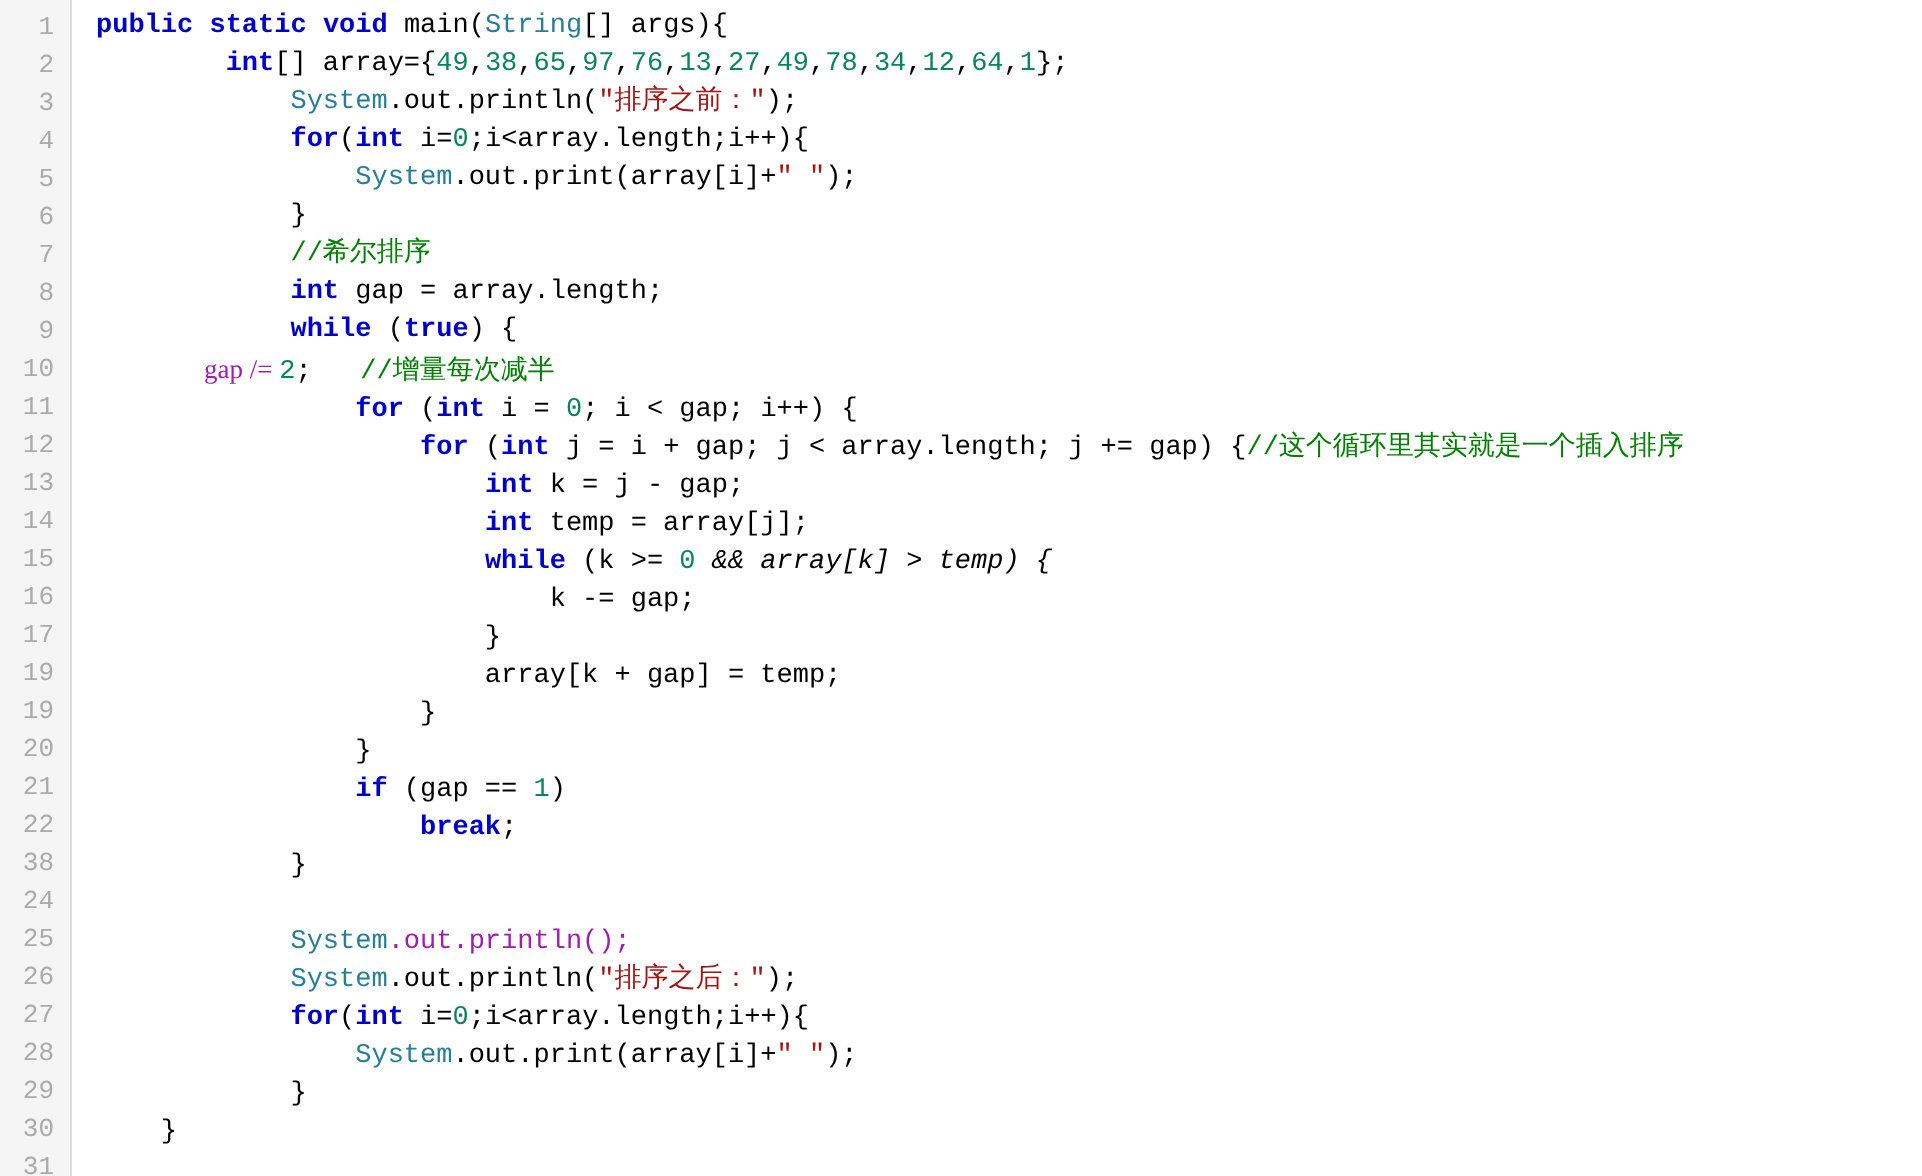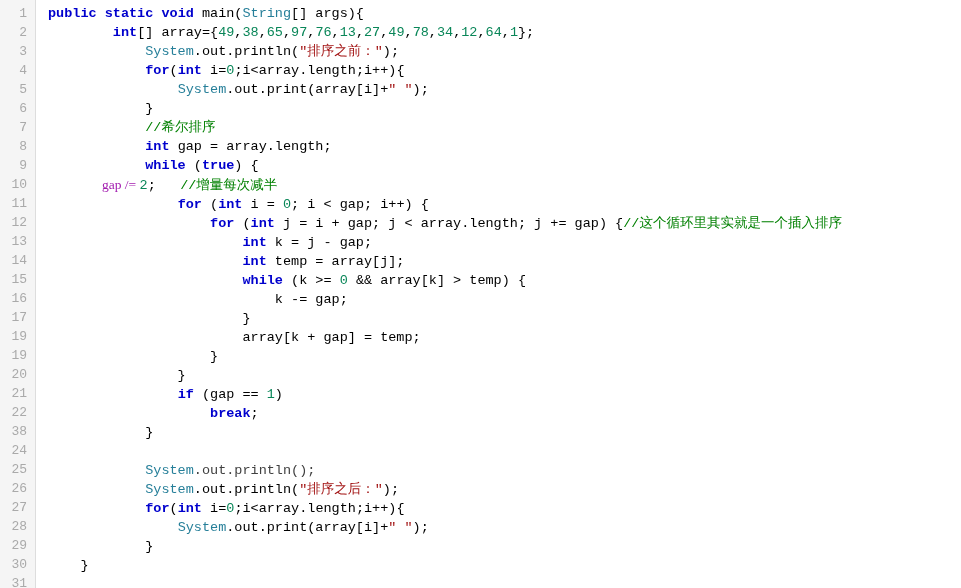--- a/index.html
+++ b/index.html
@@ -89,30 +89,30 @@
       <div class="code-line"><span style="color: rgb(0, 0, 0);">                </span><span style="color: rgb(38, 127, 153);">System</span><span style="color: rgb(0, 0, 0);">.out.print(array[i]+</span><span style="color: rgb(163, 21, 21);">" "</span><span style="color: rgb(0, 0, 0);">);</span></div>
       <div class="code-line"><span style="color: rgb(0, 0, 0);">            }</span></div>
       <div class="code-line"><span style="color: rgb(0, 0, 0);">            </span><span style="color: rgb(0, 128, 0);">//希尔排序</span></div>
       <div class="code-line"><span style="color: rgb(0, 0, 0);">            </span><span style="color: rgb(0, 0, 205); font-weight: bold;">int</span><span style="color: rgb(0, 0, 0);"> gap = array.length;</span></div>
       <div class="code-line"><span style="color: rgb(0, 0, 0);">            </span><span style="color: rgb(0, 0, 205); font-weight: bold;">while</span><span style="color: rgb(0, 0, 0);"> (</span><span style="color: rgb(0, 0, 205); font-weight: bold;">true</span><span style="color: rgb(0, 0, 0);">) {</span></div>
       <div class="code-line"><span style="color: #a21caf; font-family: Liberation Serif, serif;">                gap /= </span><span style="color: rgb(9, 134, 88);">2</span><span style="color: rgb(0, 0, 0);">;   </span><span style="color: rgb(0, 128, 0);">//增量每次减半</span></div>
       <div class="code-line"><span style="color: rgb(0, 0, 0);">                </span><span style="color: rgb(0, 0, 205); font-weight: bold;">for</span><span style="color: rgb(0, 0, 0);"> (</span><span style="color: rgb(0, 0, 205); font-weight: bold;">int</span><span style="color: rgb(0, 0, 0);"> i = </span><span style="color: rgb(9, 134, 88);">0</span><span style="color: rgb(0, 0, 0);">; i &lt; gap; i++) {</span></div>
       <div class="code-line"><span style="color: rgb(0, 0, 0);">                    </span><span style="color: rgb(0, 0, 205); font-weight: bold;">for</span><span style="color: rgb(0, 0, 0);"> (</span><span style="color: rgb(0, 0, 205); font-weight: bold;">int</span><span style="color: rgb(0, 0, 0);"> j = i + gap; j &lt; array.length; j += gap) {</span><span style="color: rgb(0, 128, 0);">//这个循环里其实就是一个插入排序</span></div>
       <div class="code-line"><span style="color: rgb(0, 0, 0);">                        </span><span style="color: rgb(0, 0, 205); font-weight: bold;">int</span><span style="color: rgb(0, 0, 0);"> k = j - gap;</span></div>
       <div class="code-line"><span style="color: rgb(0, 0, 0);">                        </span><span style="color: rgb(0, 0, 205); font-weight: bold;">int</span><span style="color: rgb(0, 0, 0);"> temp = array[j];</span></div>
-      <div class="code-line"><span style="color: rgb(0, 0, 0);">                        </span><span style="color: rgb(0, 0, 205); font-weight: bold;">while</span><span style="color: rgb(0, 0, 0);"> (k &gt;= </span><span style="color: rgb(9, 134, 88);">0</span><span style="color: rgb(0, 0, 0);"> &amp;&amp; array[k] &gt; temp) {</span></div>
+      <div class="code-line"><span style="color: rgb(0, 0, 0);">                        </span><span style="color: rgb(0, 0, 205); font-weight: bold;">while</span><span style="color: rgb(0, 0, 0);"> (k &gt;= </span><span style="color: rgb(9, 134, 88);">0</span><span style="color: rgb(0, 0, 0); font-style: italic;"> &amp;&amp; array[k] &gt; temp) {</span></div>
       <div class="code-line"><span style="color: rgb(0, 0, 0);">                            k -= gap;</span></div>
       <div class="code-line"><span style="color: rgb(0, 0, 0);">                        }</span></div>
       <div class="code-line"><span style="color: rgb(0, 0, 0);">                        array[k + gap] = temp;</span></div>
       <div class="code-line"><span style="color: rgb(0, 0, 0);">                    }</span></div>
       <div class="code-line"><span style="color: rgb(0, 0, 0);">                }</span></div>
       <div class="code-line"><span style="color: rgb(0, 0, 0);">                </span><span style="color: rgb(0, 0, 205); font-weight: bold;">if</span><span style="color: rgb(0, 0, 0);"> (gap == </span><span style="color: rgb(9, 134, 88);">1</span><span style="color: rgb(0, 0, 0);">)</span></div>
       <div class="code-line"><span style="color: rgb(0, 0, 0);">                    </span><span style="color: rgb(0, 0, 205); font-weight: bold;">break</span><span style="color: rgb(0, 0, 0);">;</span></div>
       <div class="code-line"><span style="color: rgb(0, 0, 0);">            }</span></div>
       <div class="code-line">&nbsp;</div>
-      <div class="code-line"><span style="color: rgb(0, 0, 0);">            </span><span style="color: rgb(38, 127, 153);">System</span><span style="color: #404040;">.out.println();</span></div>
+      <div class="code-line"><span style="color: rgb(0, 0, 0);">            </span><span style="color: rgb(38, 127, 153);">System</span><span style="color: #a21caf;">.out.println();</span></div>
       <div class="code-line"><span style="color: rgb(0, 0, 0);">            </span><span style="color: rgb(38, 127, 153);">System</span><span style="color: rgb(0, 0, 0);">.out.println(</span><span style="color: rgb(163, 21, 21);">"排序之后："</span><span style="color: rgb(0, 0, 0);">);</span></div>
       <div class="code-line"><span style="color: rgb(0, 0, 0);">            </span><span style="color: rgb(0, 0, 205); font-weight: bold;">for</span><span style="color: rgb(0, 0, 0);">(</span><span style="color: rgb(0, 0, 205); font-weight: bold;">int</span><span style="color: rgb(0, 0, 0);"> i=</span><span style="color: rgb(9, 134, 88);">0</span><span style="color: rgb(0, 0, 0);">;i&lt;array.length;i++){</span></div>
       <div class="code-line"><span style="color: rgb(0, 0, 0);">                </span><span style="color: rgb(38, 127, 153);">System</span><span style="color: rgb(0, 0, 0);">.out.print(array[i]+</span><span style="color: rgb(163, 21, 21);">" "</span><span style="color: rgb(0, 0, 0);">);</span></div>
       <div class="code-line"><span style="color: rgb(0, 0, 0);">            }</span></div>
       <div class="code-line"><span style="color: rgb(0, 0, 0);">    }</span></div>
     </div>
 </div>
 
 </body></html>

